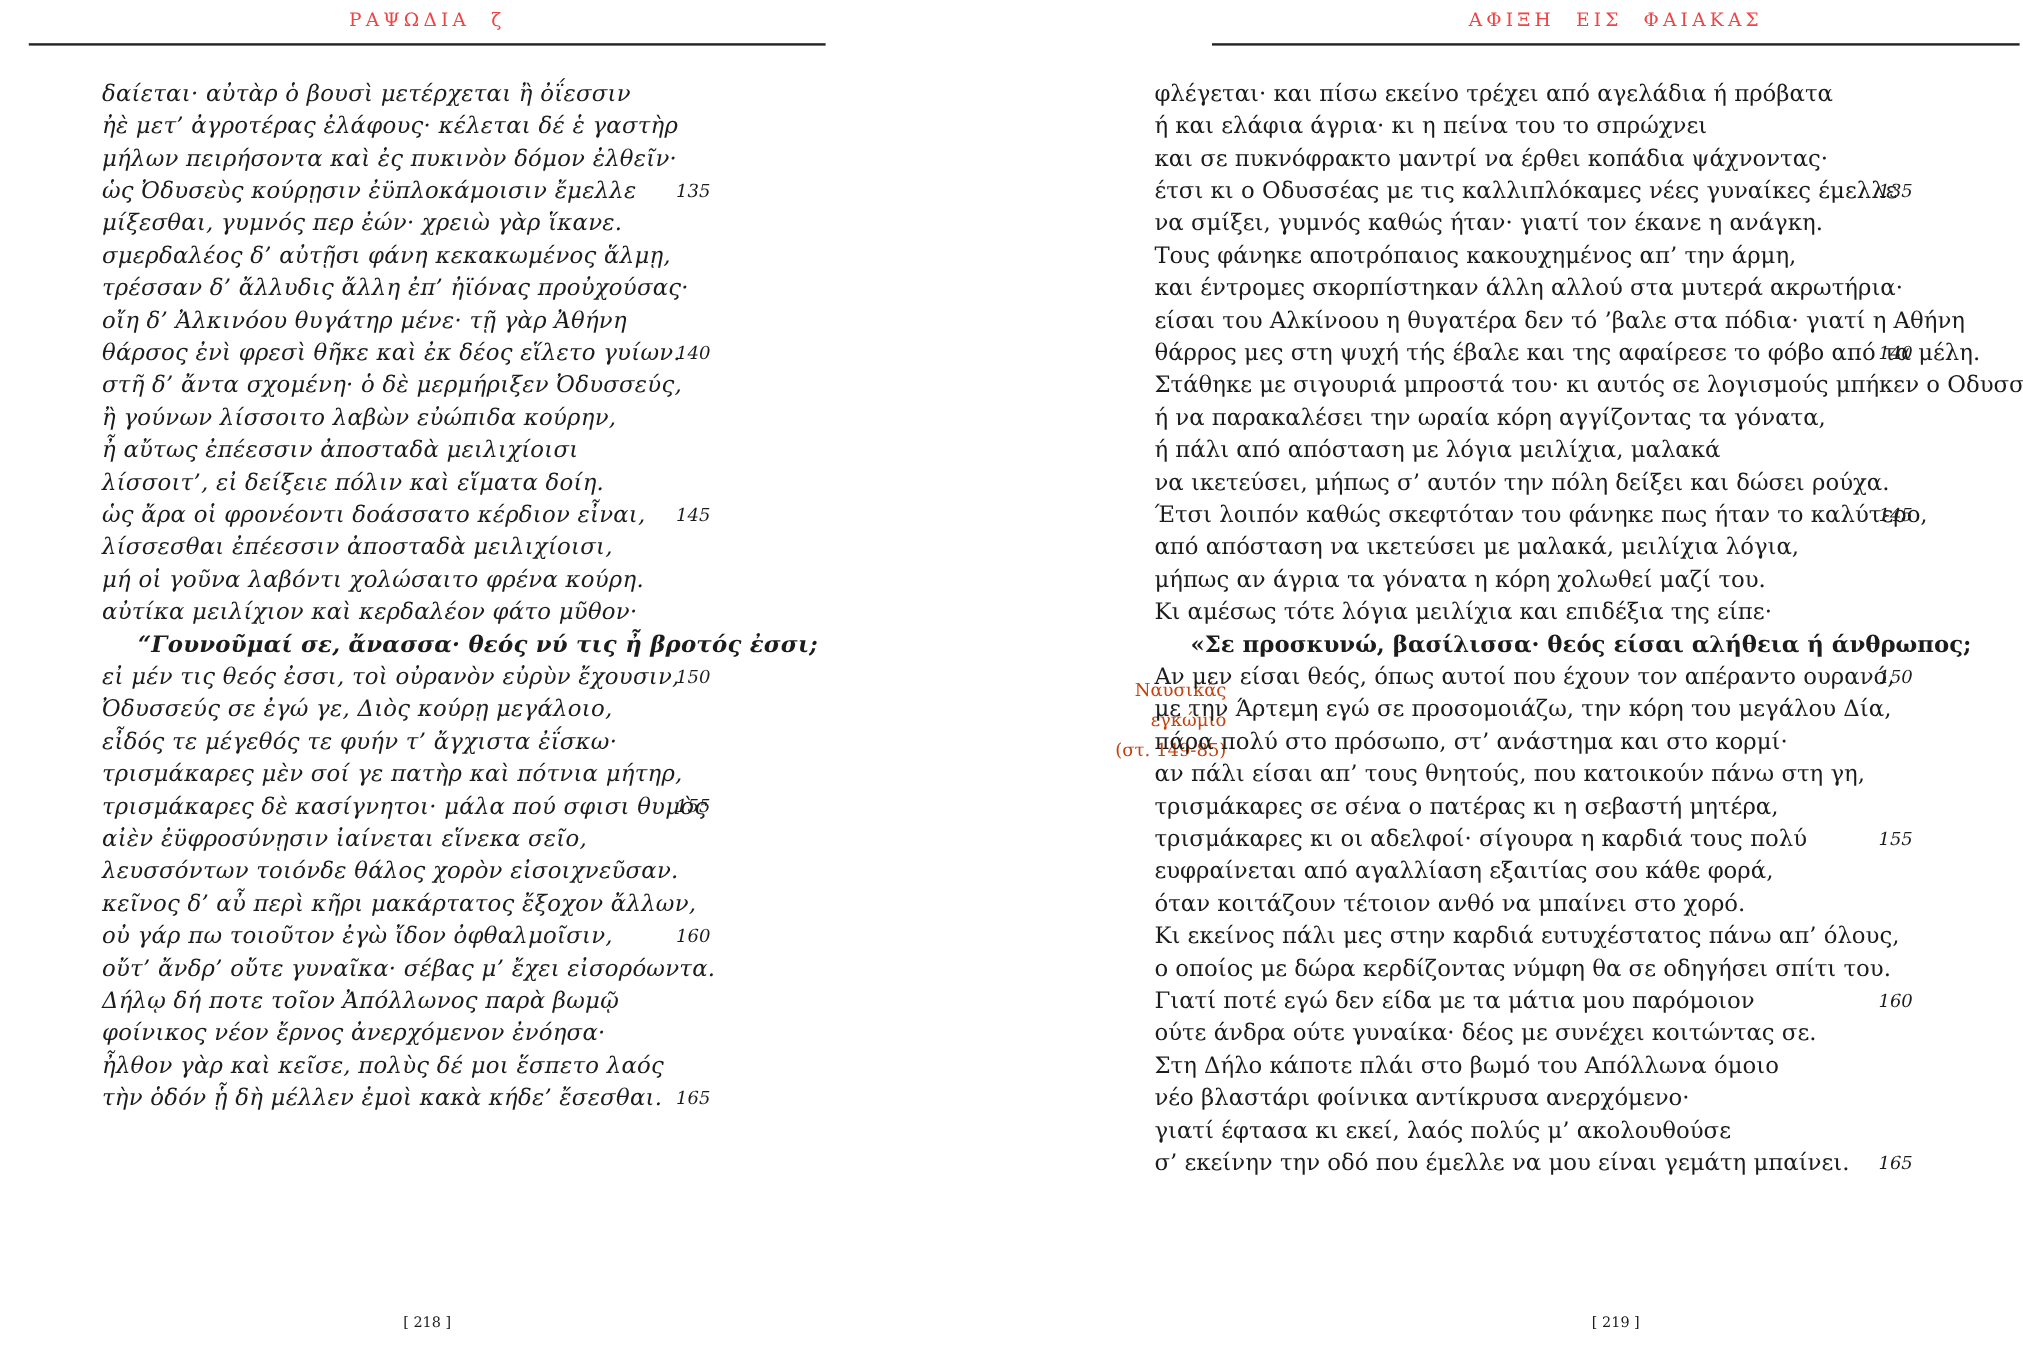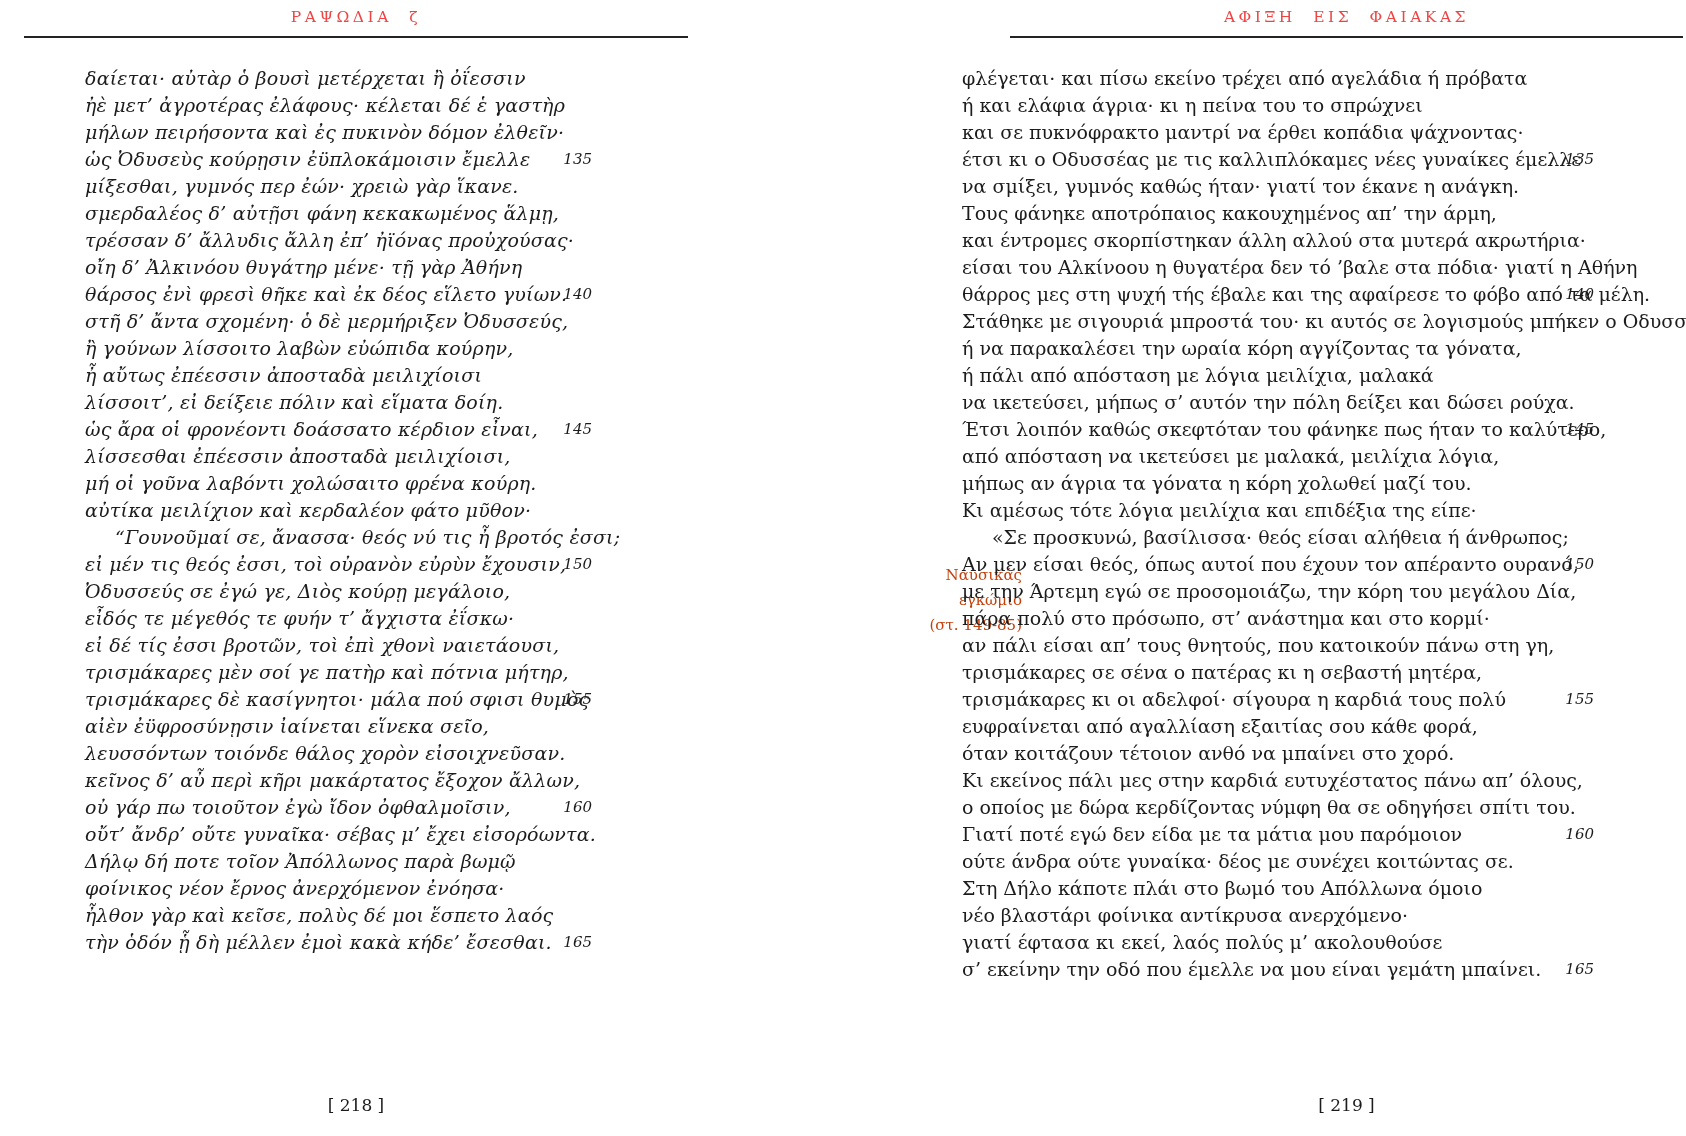--- a/index.html
+++ b/index.html
@@ -66,21 +66,21 @@
     font-size: 19px;
     white-space: pre;
   }
   .page-left .verse-text {
     font-style: italic;
     letter-spacing: 0.2px;
   }
   .page-right .verse-text {
     font-style: normal;
   }
-  .verse-row.indent .verse-text { padding-left: 30px; }
+  .verse-row.indent .verse-text { padding-left: 30px; font-weight: bold; }
 
   .verse-num {
     position: absolute;
     right: 0;
     top: 0;
     font-size: 15px;
     font-style: italic;
     color: #1c1c1c;
   }
 
@@ -93,21 +93,21 @@
     font-size: 15px;
     line-height: 25px;
     color: #c2410c;
   }
   .margin-note div { white-space: nowrap; }
 
   .page-number {
     position: absolute;
     top: 1095px;
     text-align: center;
-    font-size: 17px;
+    font-size: 12px;
   }
   .page-left  .page-number { left: 24px;  width: 664px; }
   .page-right .page-number { left: 167px; width: 673px; }
 </style>
 </head>
 <body>
 
 <div class="spread">
 
   <div class="page page-left">
@@ -214,24 +214,20 @@
         <div class="verse-row">
           <span class="verse-text">Ὀδυσσεύς σε ἐγώ γε, Διὸς κούρῃ μεγάλοιο,</span>
           <span class="verse-num"></span>
         </div>
 
         <div class="verse-row">
           <span class="verse-text">εἶδός τε μέγεθός τε φυήν τ’ ἄγχιστα ἐΐσκω·</span>
           <span class="verse-num"></span>
         </div>
 
-        <div class="verse-row">
-          <span class="verse-text">εἰ δέ τίς ἐσσι βροτῶν, τοὶ ἐπὶ χθονὶ ναιετάουσι,</span>
-          <span class="verse-num"></span>
-        </div>
 
         <div class="verse-row">
           <span class="verse-text">τρισμάκαρες μὲν σοί γε πατὴρ καὶ πότνια μήτηρ,</span>
           <span class="verse-num"></span>
         </div>
 
         <div class="verse-row">
           <span class="verse-text">τρισμάκαρες δὲ κασίγνητοι· μάλα πού σφισι θυμὸς</span>
           <span class="verse-num">155</span>
         </div>

